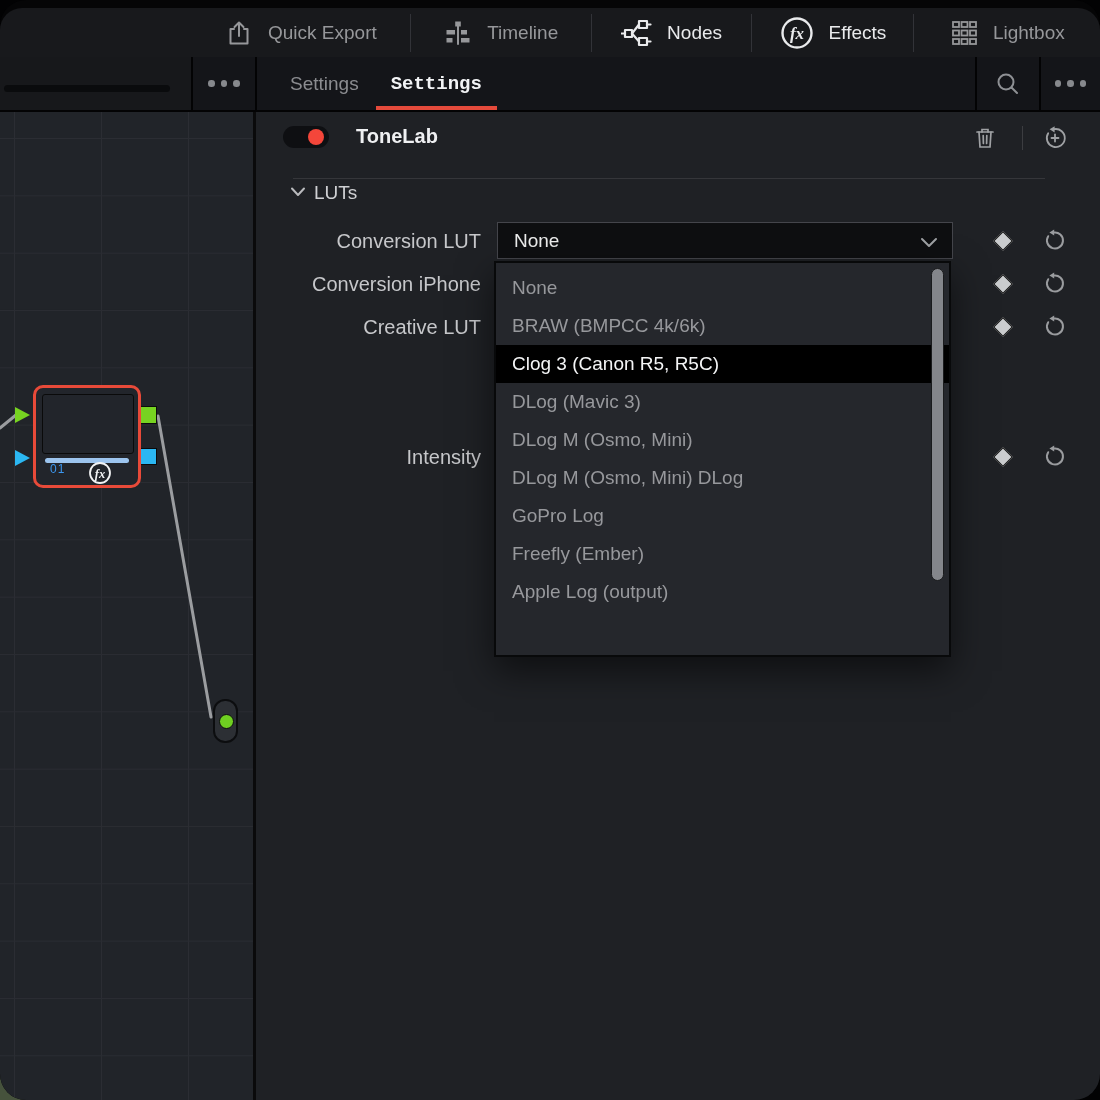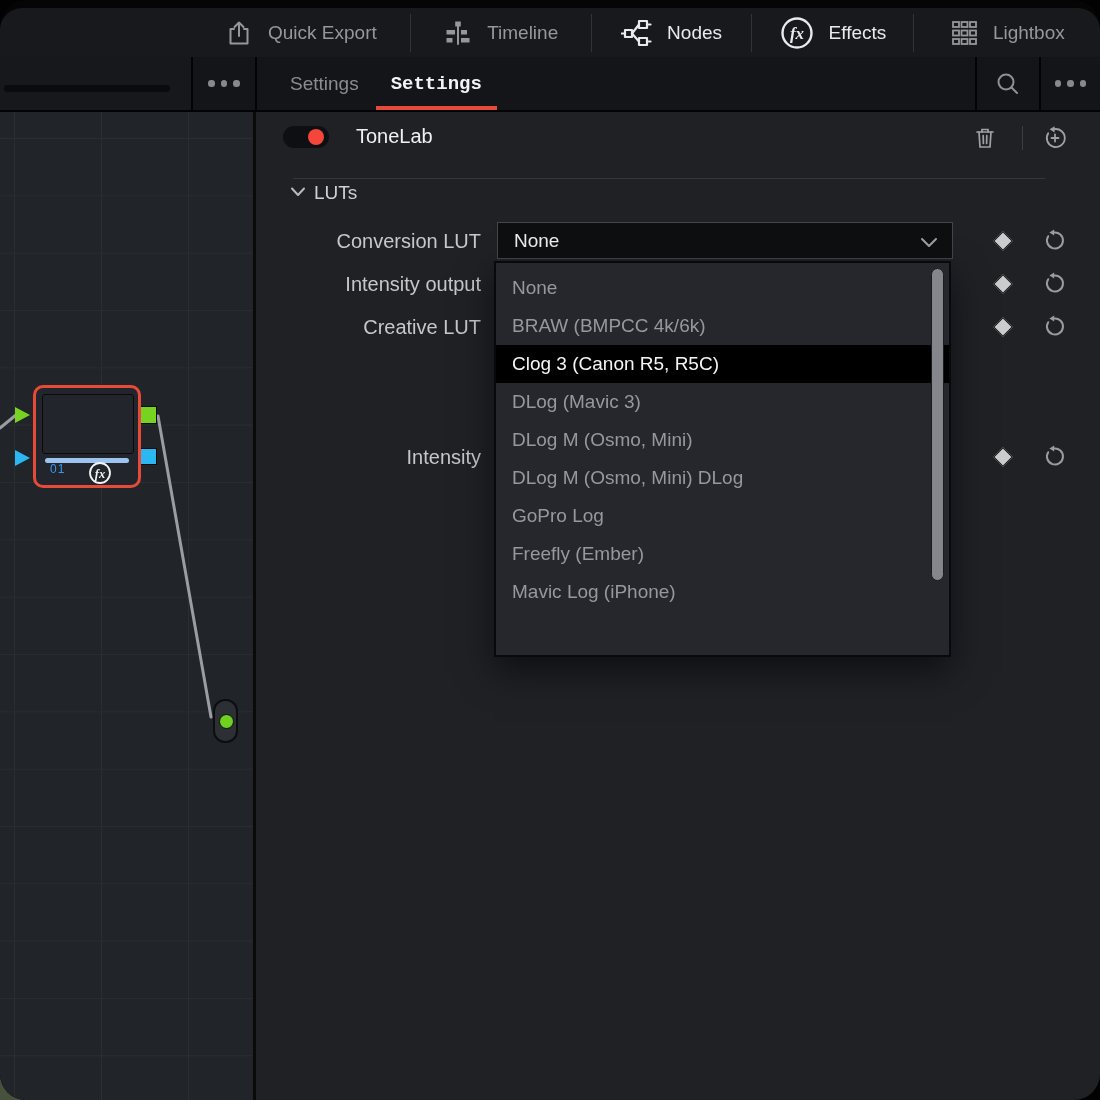--- a/index.html
+++ b/index.html
@@ -60,21 +60,21 @@
   .fxbadge{position:absolute;left:52px;top:73px;}
   .outnode{position:absolute;left:213px;top:587px;width:25px;height:44px;background:#2c2f34;
     border:2.5px solid #0c0d0f;border-radius:12px;box-sizing:border-box;}
   .outdot{position:absolute;left:3.5px;top:13px;width:13px;height:13px;border-radius:50%;
     background:#6fd021;border:1px solid #0c0d0f;}
 
   
   .rightpanel{position:absolute;left:256px;top:112px;width:844px;height:988px;background:#1f2125;}
   .toggle{position:absolute;left:27px;top:14px;width:46px;height:22px;border-radius:11px;background:#0e0f12;cursor:default;}
   .knob{position:absolute;right:5px;top:3px;width:16px;height:16px;border-radius:50%;background:#f4463a;}
-  .fxtitle{position:absolute;left:100px;top:13px;font-size:20px;font-weight:normal;color:#eff0f2;}
+  .fxtitle{position:absolute;left:100px;top:13px;font-size:20px;font-weight:bold;color:#eff0f2;}
   .hdr-ic{position:absolute;top:14px;}
   .hdr-div{position:absolute;left:766px;top:14px;width:1px;height:24px;background:#3c3d41;}
   .hr{position:absolute;left:37px;top:66px;width:752px;height:1px;background:#35363a;}
   .sec-chevron{position:absolute;left:34px;top:74px;}
   .sec-label{position:absolute;left:58px;top:70px;font-size:19px;color:#cfd0d3;}
 
   .rows{position:absolute;left:3px;top:107px;width:841px;}
   .row{position:relative;height:43px;}
   .row.gap{margin-top:87px;}
   .rlabel{position:absolute;left:0;width:222px;top:50%;transform:translateY(-50%);
@@ -299,21 +299,21 @@
           </svg>
         </div>
         <div class="diamond"></div>
         <svg class="reset-ic" width="24" height="24" viewBox="0 0 24 24">
           <path d="M5.2 8.2 A 8 8 0 1 0 10.6 4.6" fill="none" stroke="#9a9c9f" stroke-width="2" stroke-linecap="round"></path>
           <polygon points="11.2,1.6 11.2,7.6 6.4,4.6" fill="#9a9c9f"></polygon>
         </svg>
       </div>
 
       <div class="row">
-        <span class="rlabel">Intensity output</span>
+        <span class="rlabel">Conversion iPhone</span>
         <div class="diamond"></div>
         <svg class="reset-ic" width="24" height="24" viewBox="0 0 24 24">
           <path d="M5.2 8.2 A 8 8 0 1 0 10.6 4.6" fill="none" stroke="#9a9c9f" stroke-width="2" stroke-linecap="round"></path>
           <polygon points="11.2,1.6 11.2,7.6 6.4,4.6" fill="#9a9c9f"></polygon>
         </svg>
       </div>
 
       <div class="row">
         <span class="rlabel">Creative LUT</span>
         <div class="diamond"></div>
@@ -354,20 +354,20 @@
           <div class="dd-item">
             <span>DLog M (Osmo, Mini) DLog</span>
           </div>
           <div class="dd-item">
             <span>GoPro Log</span>
           </div>
           <div class="dd-item">
             <span>Freefly (Ember)</span>
           </div>
           <div class="dd-item">
-            <span>Mavic Log (iPhone)</span>
+            <span>Apple Log (output)</span>
           </div>
         </div>
       <div class="dd-scroll"></div>
     </div>
 
   </div>
 </div>
 
 </body></html>

